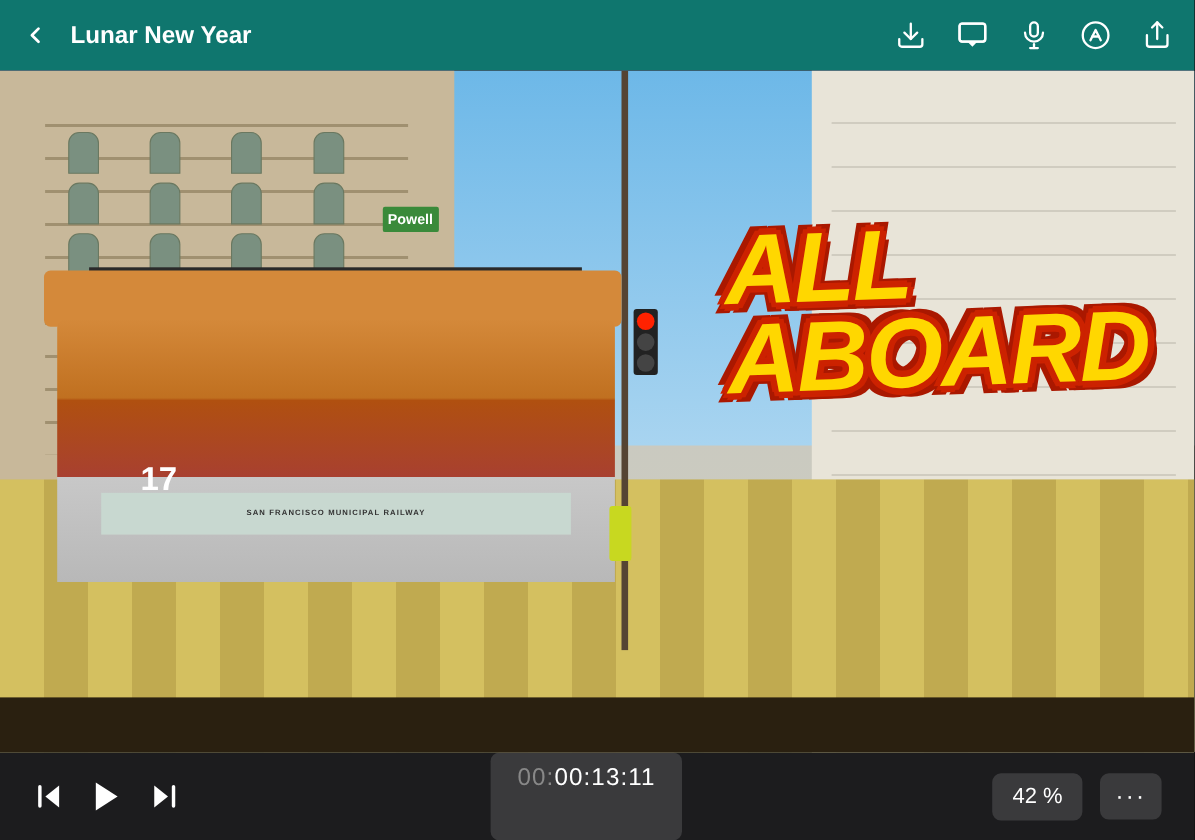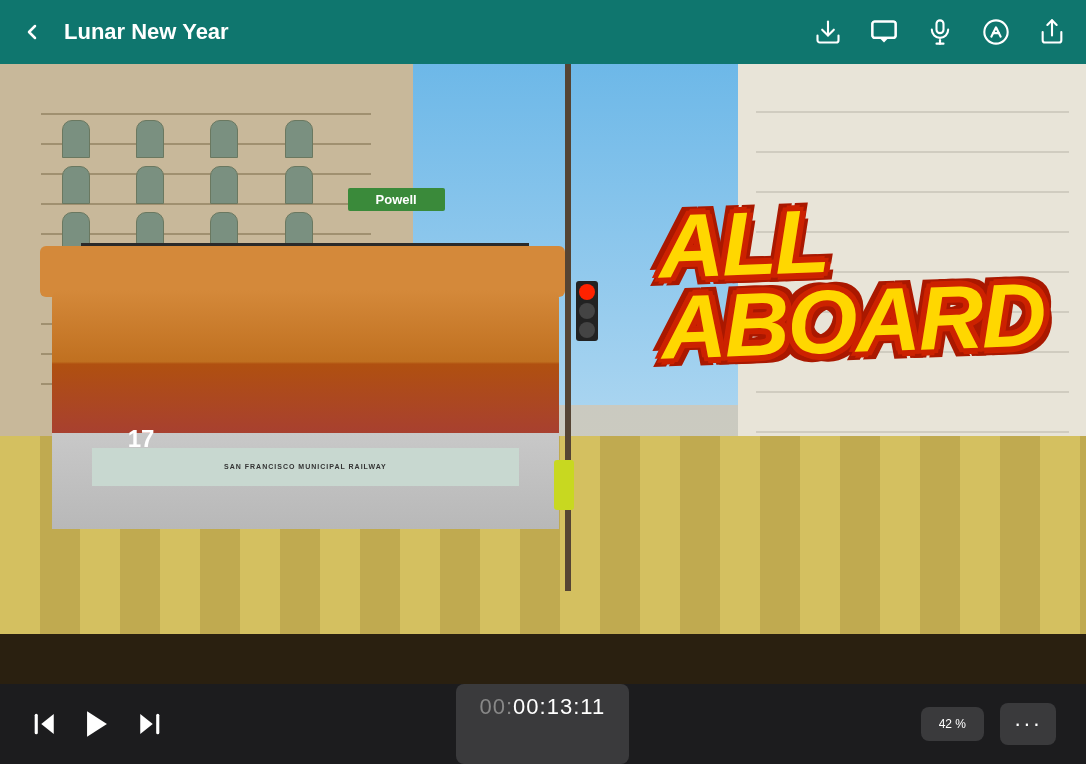--- a/index.html
+++ b/index.html
@@ -206,21 +206,21 @@
       display: flex;
       align-items: center;
       justify-content: center;
       letter-spacing: 1px;
     }
 
     .cable-car-number {
       position: absolute;
       bottom: 32%; left: 15%;
       color: #fff;
-      font-size: 24px;
+      font-size: 30px;
       font-weight: 900;
     }
 
     
     .text-overlay {
       position: absolute;
       top: 22%;
       right: 4%;
       font-size: 90px;
       font-weight: 900;
@@ -245,21 +245,21 @@
       pointer-events: none;
     }
 
     
     .street-sign {
       position: absolute;
       top: 20%;
       left: 32%;
       background: #3a8a3a;
       color: #fff;
-      padding: 4px 28px;
+      padding: 4px 5px;
       font-size: 13px;
       font-weight: 700;
       border-radius: 2px;
       white-space: nowrap;
     }
 
     
     .traffic-light-group {
       position: absolute;
       top: 35%;
@@ -353,21 +353,21 @@
       display: flex;
       align-items: center;
       gap: 16px;
       flex: 0 0 auto;
     }
 
     .zoom-display {
       background: #3a3a3c;
       border-radius: 8px;
       padding: 10px 18px;
-      font-size: 12px;
+      font-size: 20px;
       font-weight: 500;
       color: #fff;
     }
 
     .more-btn {
       cursor: pointer;
       background: #3a3a3c;
       border: none;
       border-radius: 8px;
       color: #fff;

